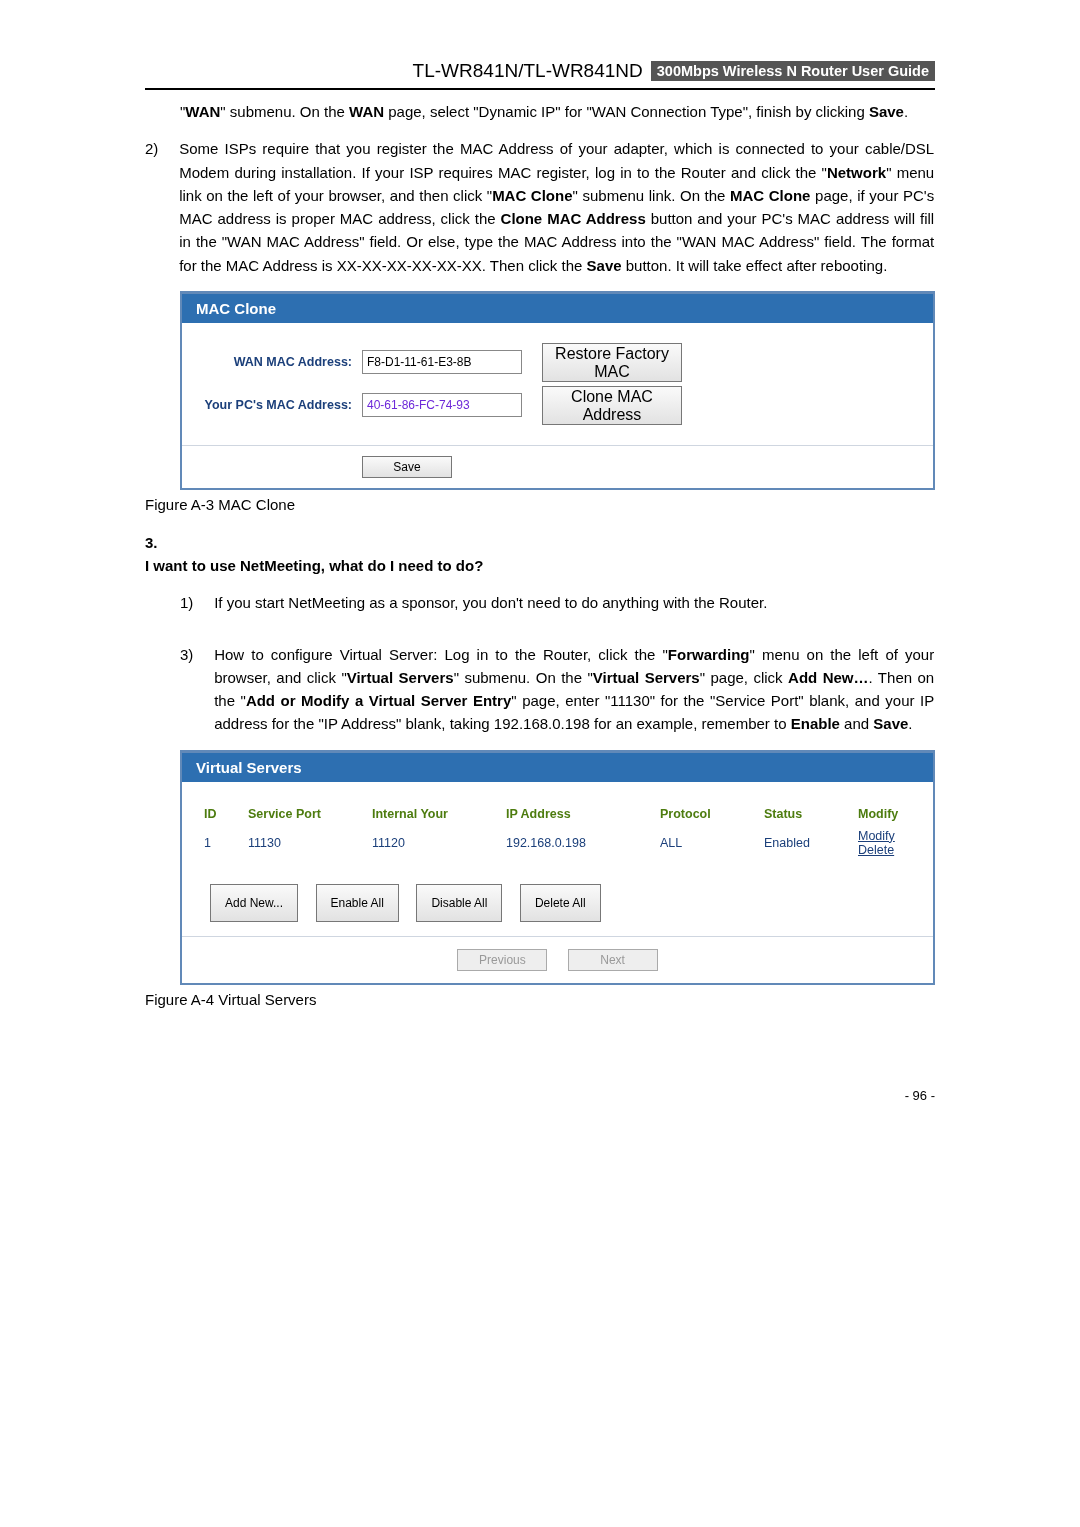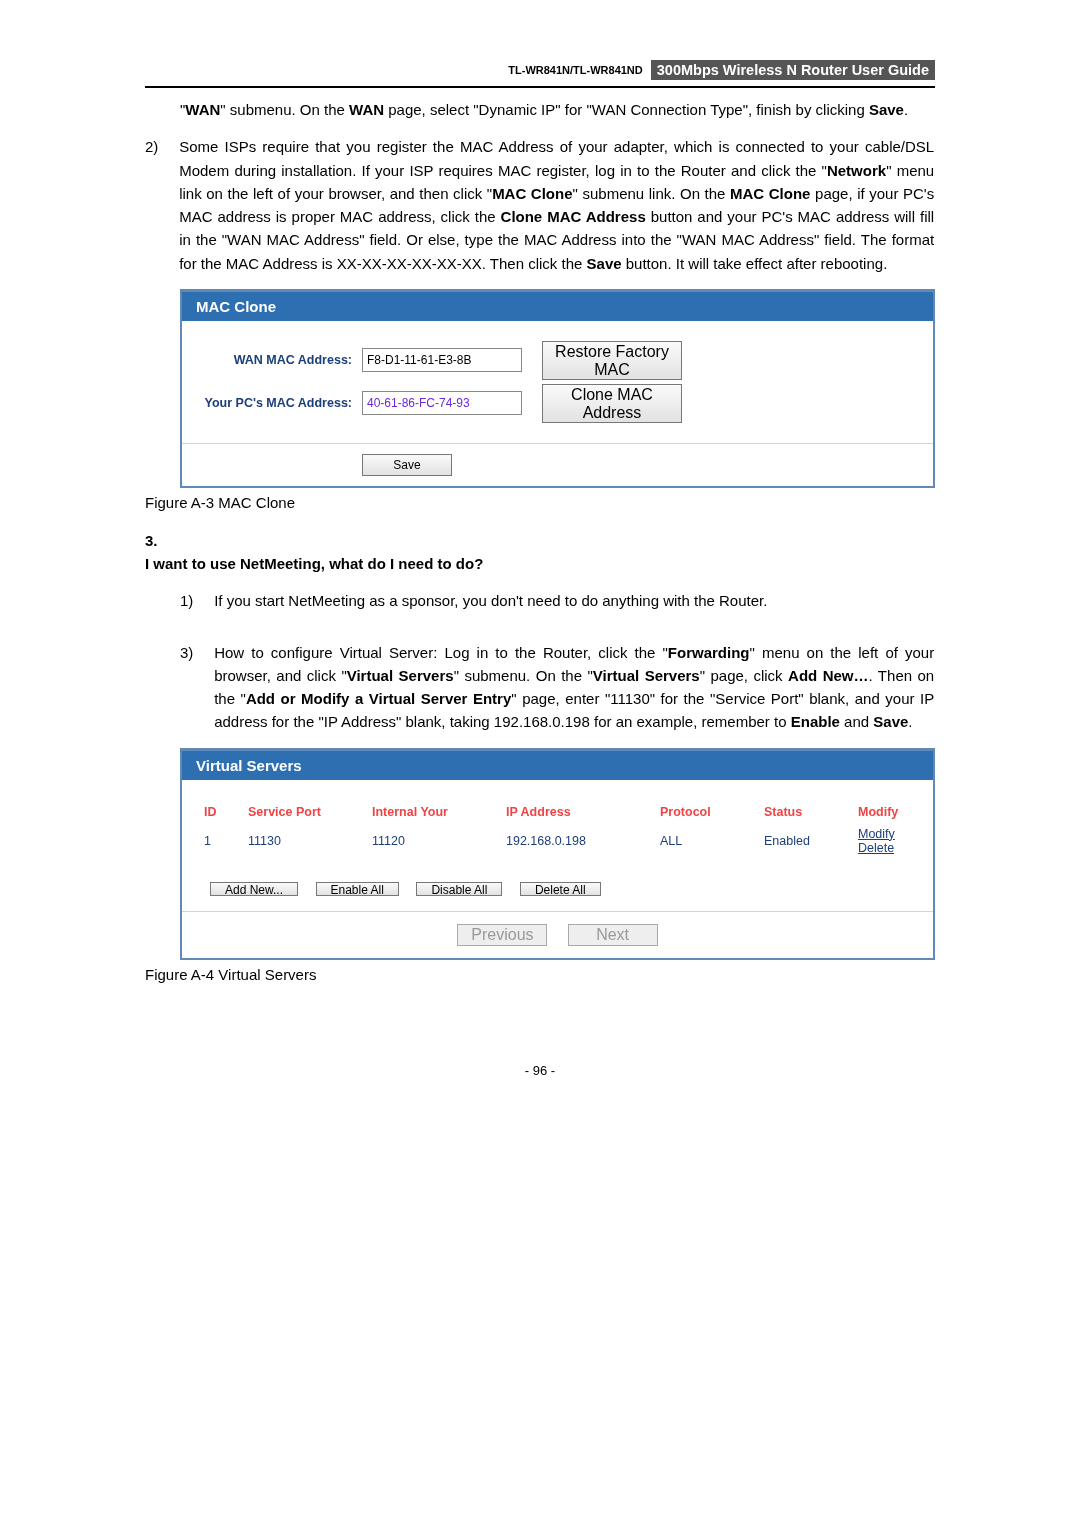--- a/index.html
+++ b/index.html
@@ -1,48 +1,48 @@
 <!DOCTYPE html>
 <html><head>
 <meta charset="utf-8">
 <style>
 body{margin:0;background:#fff;font-family:Arial,Helvetica,sans-serif;font-size:15px;color:#000}
 .page{width:1080px;margin:0 auto;padding:60px 0;box-sizing:border-box}
 .hdr{margin:0 145px 0 145px;padding-bottom:6px;border-bottom:2px solid #000;display:flex;justify-content:flex-end;align-items:center;gap:8px}
-.hdr .model{font-weight:bold;font-size:11px}
+.hdr .model{font-weight:normal;font-size:19px}
 .hdr .guide{background:#555;color:#fff;font-weight:bold;font-size:14.5px;padding:2px 6px}
 .content{margin:10px 145px 0 145px}
 .para{line-height:1.55;text-align:justify}
 .ind1{margin-left:35px}
 .li-num{display:inline-block;width:30px;vertical-align:top}
 .li-body{display:inline-block;width:calc(100% - 35px);vertical-align:top;text-align:justify}
 .q-num{display:inline-block;width:30px;font-weight:bold;vertical-align:top}
 .q-body{display:inline-block;width:calc(100% - 30px);font-weight:bold;vertical-align:top}
 .fig-cap{text-align:left;margin:6px 0 18px}
-.pg-num{text-align:center;font-size:13px;margin-top:80px}
+.pg-num{text-align:right;font-size:13px;margin-top:80px}
 
 .panel{margin-left:35px;border:2px solid #6189b8;border-top-width:3px;background:#fff}
 .panel-hdr{background:#2d6fb1;color:#fff;font-weight:bold;padding:6px 14px;font-family:Arial}
 .panel-body{padding:16px 0 16px 0;font-size:12.5px;font-family:Arial}
 .row{display:flex;align-items:center;margin:4px 0}
 .row .lbl{width:170px;text-align:right;color:#1b3f7a;font-weight:bold;padding-right:10px;font-size:12.5px}
 .row .inp{width:150px;height:20px;border:1px solid #888;font-size:12px;padding:1px 4px;font-family:Arial}
 .row .inp.dis{color:#6d28d9;background:#fff}
 .row .btn{width:140px;height:39px;border:1px solid #777;background:linear-gradient(#fafafa,#e2e2e2);font-size:16px;margin-left:20px;font-family:Arial;cursor:pointer}
 .panel-foot{border-top:1px solid #cfd6e0;padding:10px 0;text-align:left}
 .panel-foot .save{width:90px;height:22px;border:1px solid #777;background:linear-gradient(#fafafa,#e2e2e2);font-size:12px;margin-left:180px;cursor:pointer}
 
-.vs .th{color:#ef4444;font-weight:bold;font-size:12.5px}
+.vs .th{color:#4d7c0f;font-weight:bold;font-size:12.5px}
 .vs-tbl{width:100%;margin-top:6px;font-size:12.5px;font-family:Arial;color:#1b3f7a}
 .vs-tbl td{padding:3px 6px}
 .vs-tbl a{color:#1b3f7a;text-decoration:underline}
 .vs-btn-row{margin:22px 0 0 14px}
-.vs-btn{height:14px;border:1px solid #777;background:linear-gradient(#fafafa,#e2e2e2);font-size:12px;padding:0 14px;margin-right:14px;cursor:pointer}
+.vs-btn{height:38px;border:1px solid #777;background:linear-gradient(#fafafa,#e2e2e2);font-size:12px;padding:0 14px;margin-right:14px;cursor:pointer}
 .vs-nav{border-top:1px solid #cfd6e0;padding:12px 0;text-align:center}
-.vs-nav .navbtn{width:90px;height:22px;border:1px solid #aaa;background:#eee;color:#999;font-size:16px;margin:0 8px}
+.vs-nav .navbtn{width:90px;height:22px;border:1px solid #aaa;background:#eee;color:#999;font-size:12px;margin:0 8px}
 .gap{height:14px}
 </style>
 </head>
 <body>
 
 <div class="page">
   <div class="hdr">
     <span class="model">TL-WR841N/TL-WR841ND</span>
     <span class="guide">300Mbps Wireless N Router User Guide</span>
   </div>

